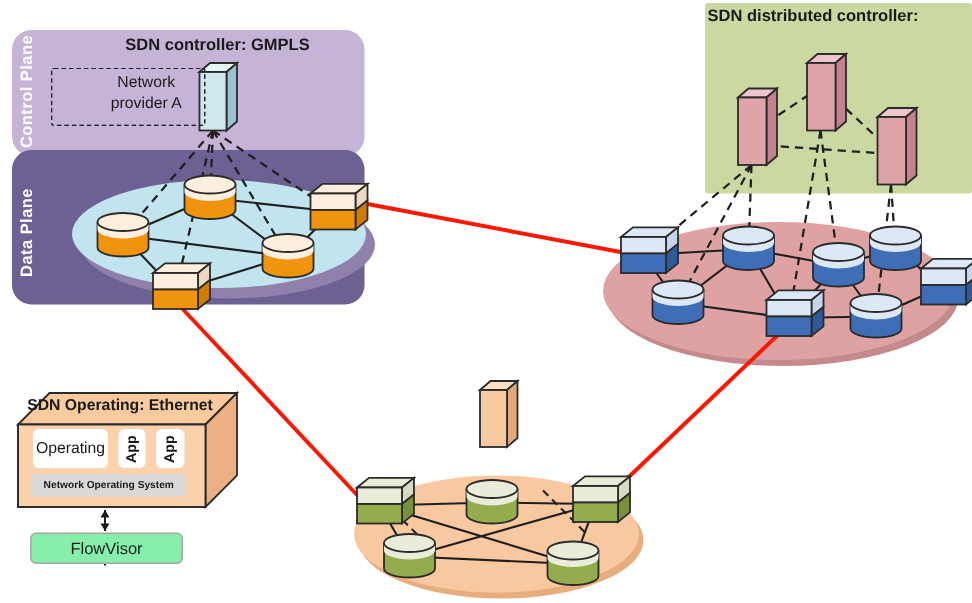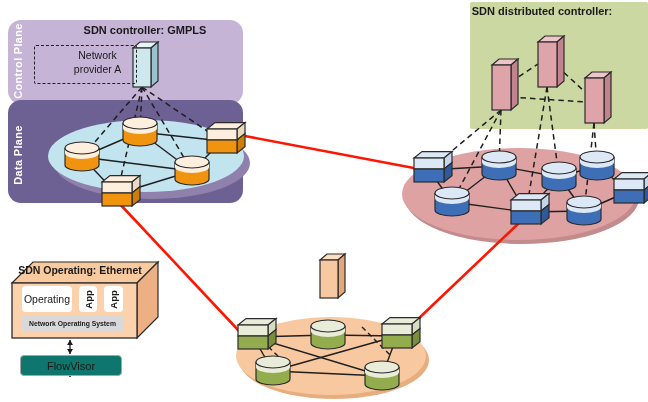--- a/index.html
+++ b/index.html
@@ -19,21 +19,21 @@
   .sonet-title{left:470px;top:5px;width:144px;text-align:center;font-size:11px;font-weight:700;line-height:1.25;}
   .eth-title{left:10px;top:264px;width:140px;text-align:center;font-size:10.5px;font-weight:700;}
   .module{position:absolute;z-index:3;background:#fff;border-radius:4px;display:flex;
           align-items:center;justify-content:center;font-size:10.5px;}
   .m-eth{left:22px;top:286px;width:50px;height:26px;}
   .m-app1{left:79px;top:286px;width:18px;height:26px;}
   .m-app2{left:104px;top:286px;width:19px;height:26px;}
   .m-app1 span,.m-app2 span{transform:rotate(-90deg);font-size:9.5px;font-weight:600;white-space:nowrap;}
   .m-nos{left:21px;top:316px;width:103px;height:15px;background:#d9d9d9;border-radius:3px;
          font-size:6.8px;font-weight:700;}
-  .m-flow{left:20px;top:355px;width:100px;height:19px;background:#0f766e;border:1px solid #a6a6a6;
+  .m-flow{left:20px;top:355px;width:100px;height:19px;background:#86efac;border:1px solid #a6a6a6;
           border-radius:4px;font-size:11px;}
 </style>
 </head>
 <body>
 
 <div class="canvas">
 
   <div class="panel control" style="background: rgb(198, 180, 214);"></div>
   <div class="panel data" style="background: rgb(109, 96, 146);"></div>
   <div class="panel sonet" style="background: rgb(203, 216, 162);"></div>

